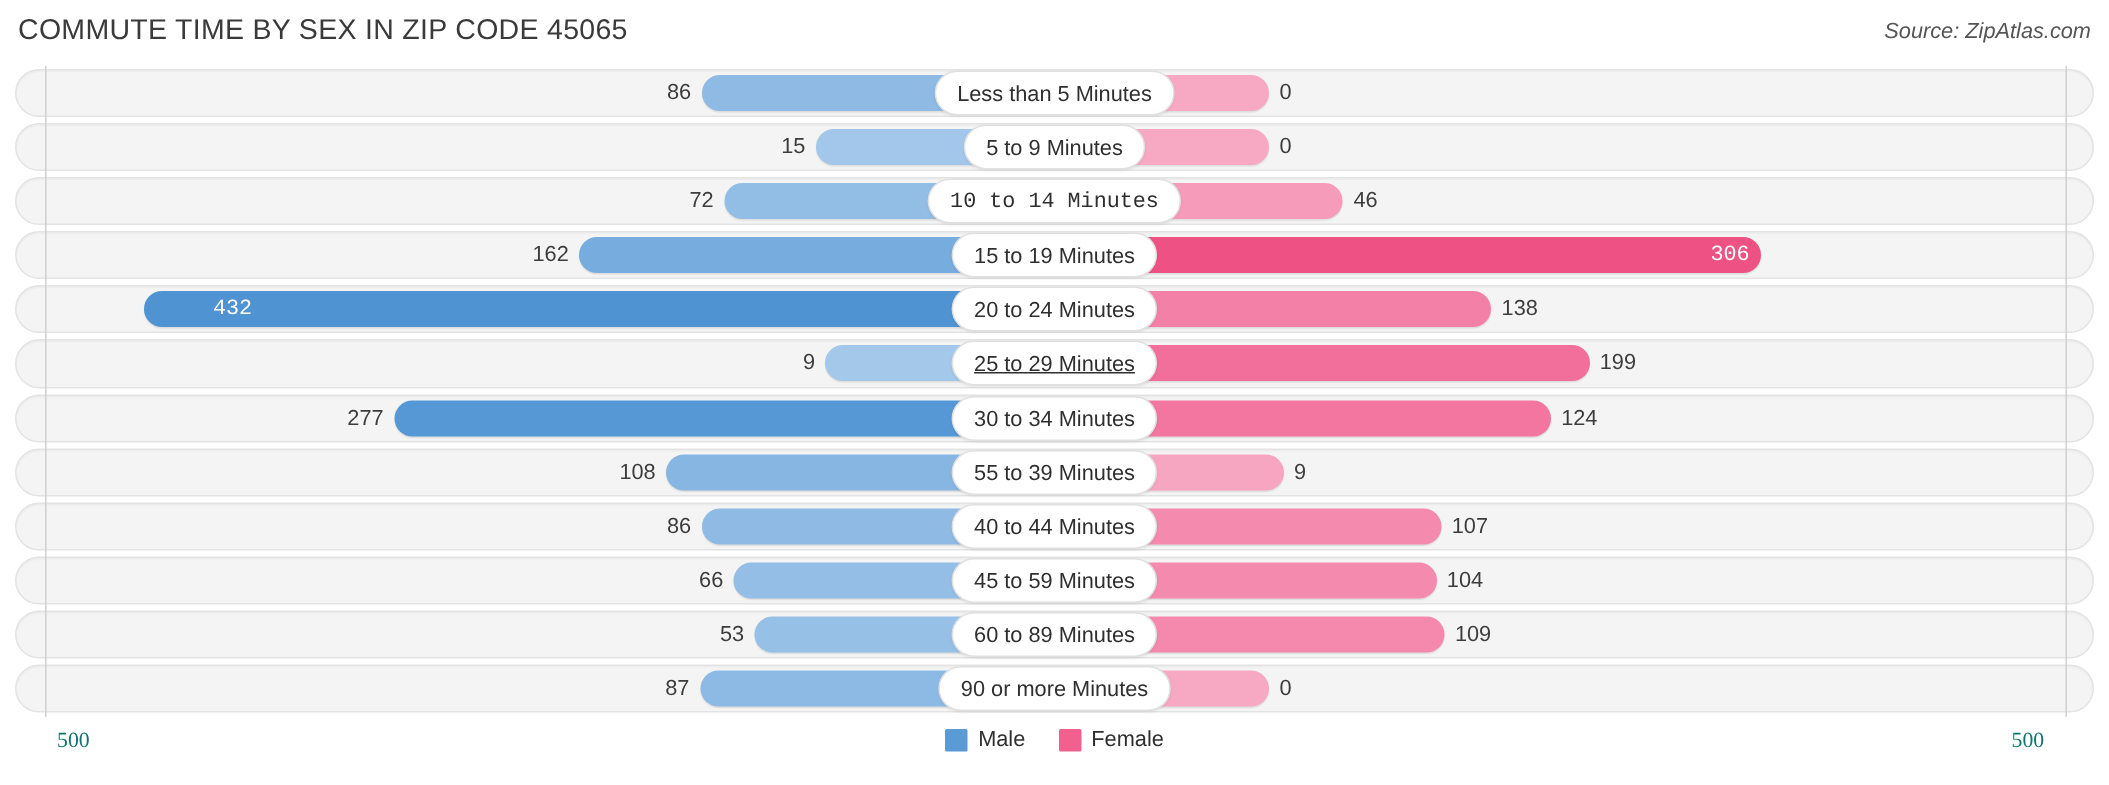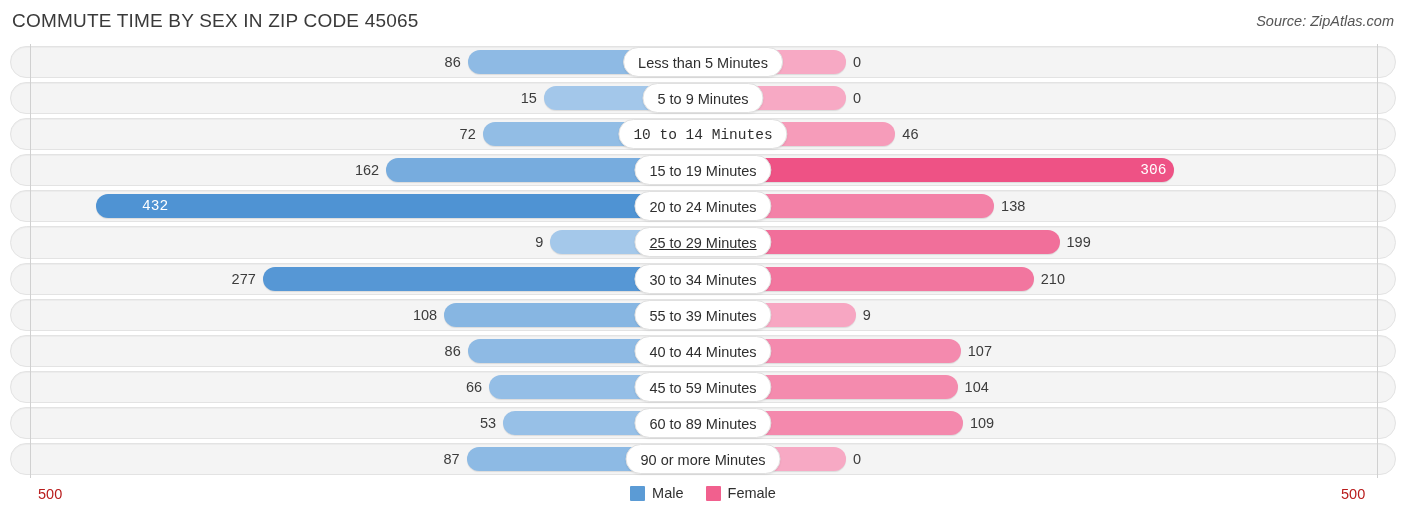--- a/index.html
+++ b/index.html
@@ -132,21 +132,22 @@
 
   
   #chart-footer {
     position: relative;
     height: 45px;
   }
   .axis-tick {
     position: absolute;
     top: 8px;
     font-size: 14.5px;
-    color: #b91c1c;
+    color: #0f766e;
+    font-family: Liberation Serif, serif;
   }
   #axis-tick-left  { left: 38px; }
   #axis-tick-right { left: 1341px; }
 
   #legend {
     position: absolute;
     left: 0;
     right: 0;
     top: 7px;
     display: flex;
@@ -226,21 +227,21 @@
       <div class="bar bar-female" style="left: 703px; width: 356.527px; background: rgb(241, 111, 154);"></div>
       <div class="value-label value-male" style="right: 862.657px;">9</div>
       <div class="value-label value-female" style="left: 1066.53px;">199</div>
       <div class="cat-pill" style="left: 703px; text-decoration: underline;">25 to 29 Minutes</div>
     </div>
     <div class="row">
       <div class="row-track"></div>
       <div class="bar bar-male" style="left: 262.779px; width: 440.221px; background: rgb(86, 151, 213);"></div>
       <div class="bar bar-female" style="left: 703px; width: 330.775px; background: rgb(242, 118, 159);"></div>
       <div class="value-label value-male" style="right: 1150.22px;">277</div>
-      <div class="value-label value-female" style="left: 1040.78px;">210</div>
+      <div class="value-label value-female" style="left: 1040.78px;">124</div>
       <div class="cat-pill" style="left: 703px;">30 to 34 Minutes</div>
     </div>
     <div class="row">
       <div class="row-track"></div>
       <div class="bar bar-male" style="left: 444.116px; width: 258.884px; background: rgb(135, 182, 226);"></div>
       <div class="bar bar-female" style="left: 703px; width: 152.657px; background: rgb(247, 166, 194);"></div>
       <div class="value-label value-male" style="right: 968.884px;">108</div>
       <div class="value-label value-female" style="left: 862.657px;">9</div>
       <div class="cat-pill" style="left: 703px;">55 to 39 Minutes</div>
     </div>

